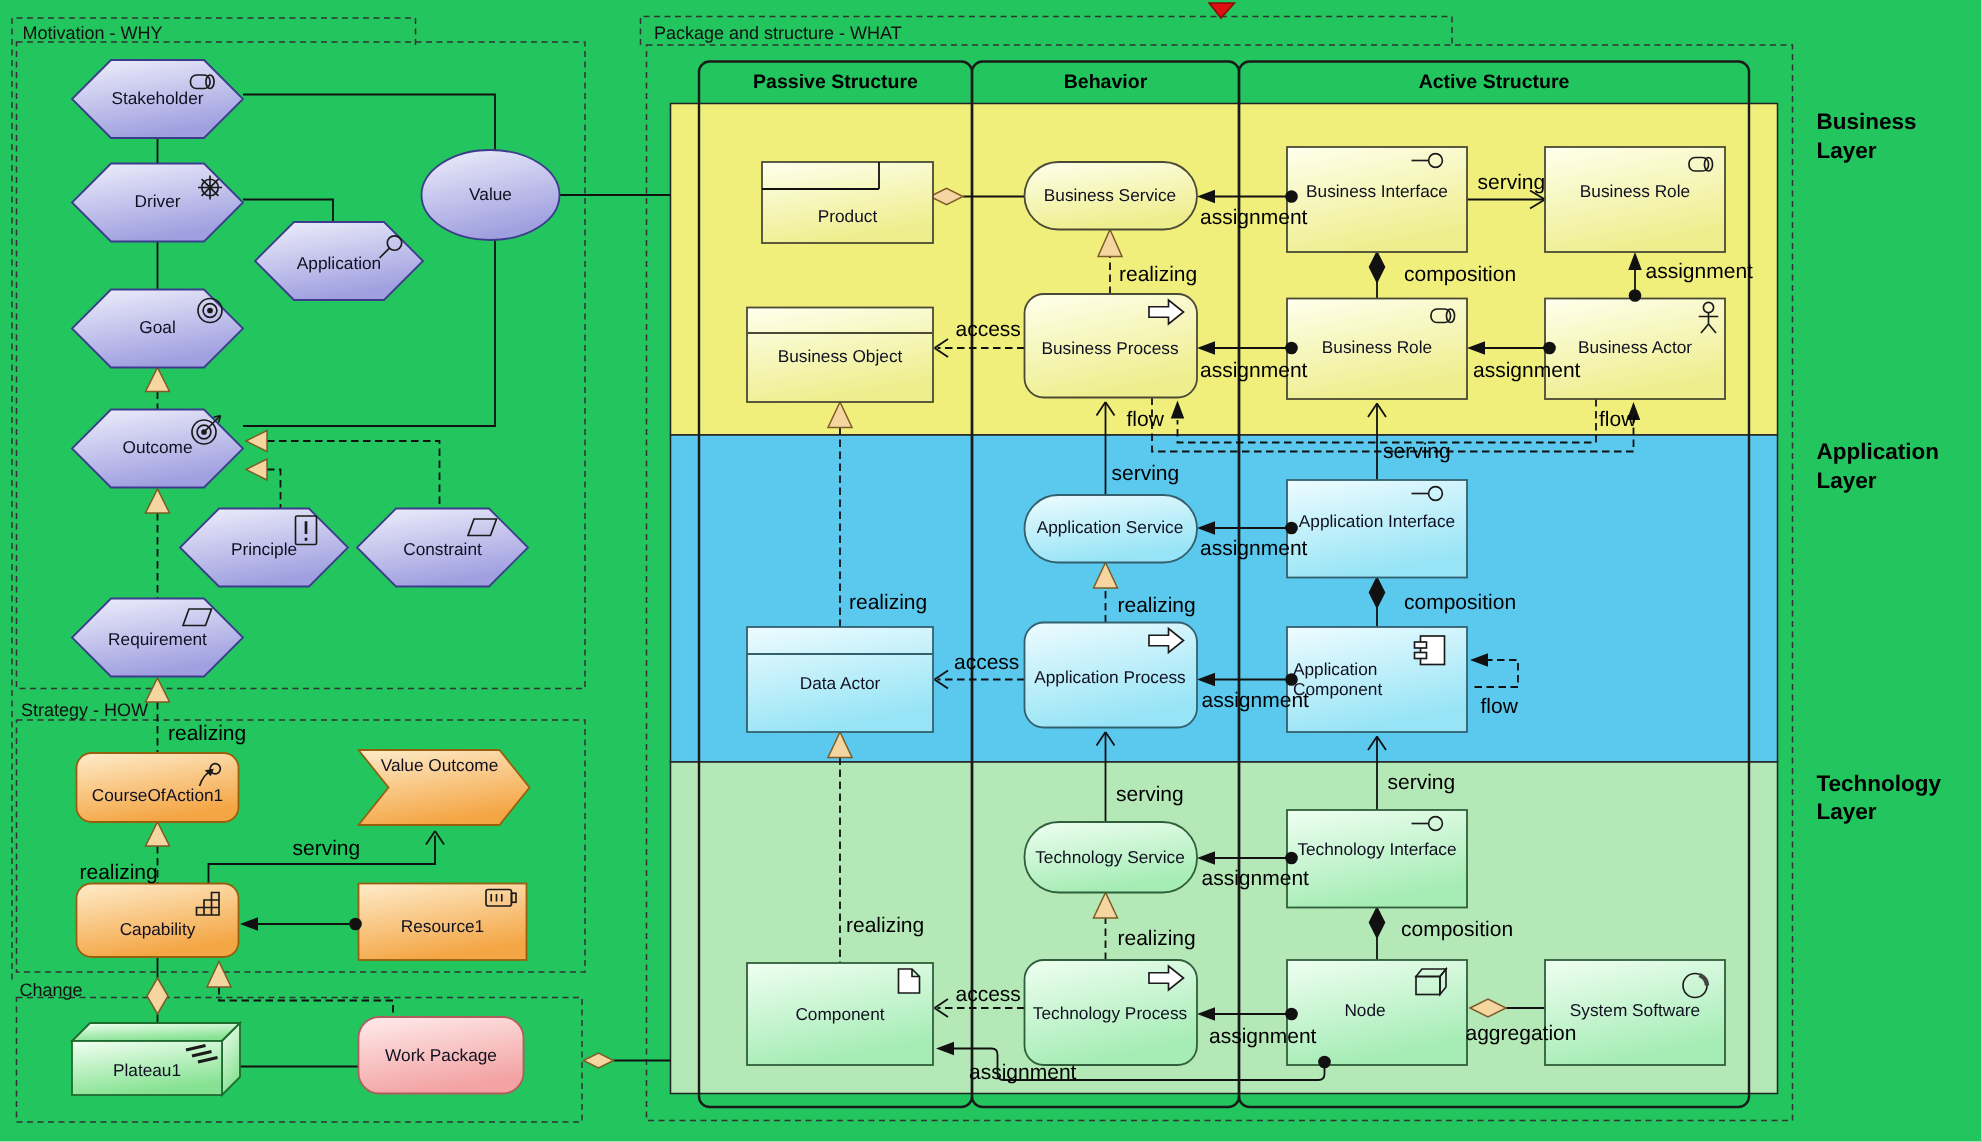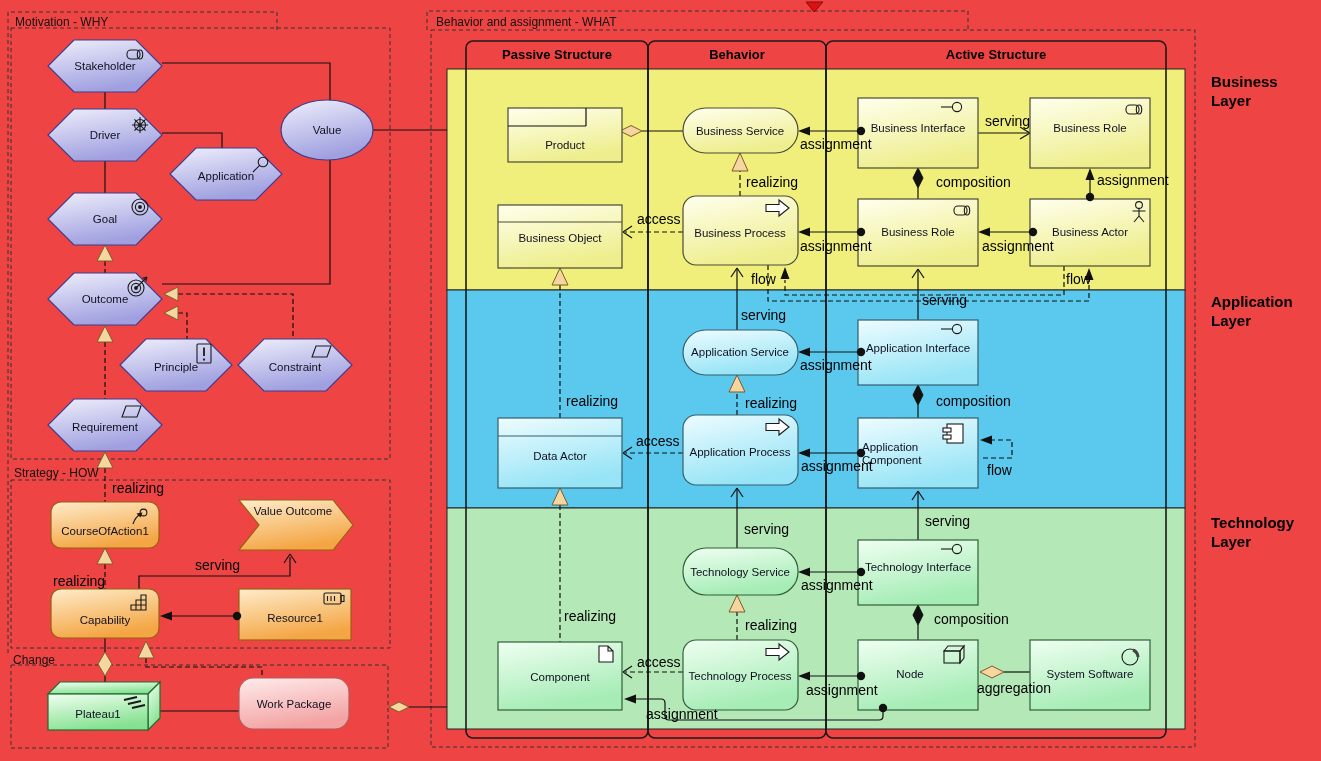--- a/index.html
+++ b/index.html
@@ -1,16 +1,16 @@
 <!DOCTYPE html>
 <html><head>
 <meta charset="utf-8">
 <style>
   html,body{margin:0;padding:0;background:#fff;}
-  #stage{position:relative;width:1321px;height:761px;background:#ef4444;overflow:hidden;
+  #stage{position:relative;width:1321px;height:761px;background:#22c55e;overflow:hidden;
          font-family:"Liberation Sans","DejaVu Sans",sans-serif;color:#111;}
   #stage svg{position:absolute;left:0;top:0;}
   .elbl{position:absolute;z-index:5;transform:translate(-50%,-50%);font-size:11.5px;
         white-space:nowrap;text-align:center;color:#101020;}
   .elbl-wrap{position:absolute;z-index:5;font-size:11.5px;text-align:left;color:#101020;line-height:13px;}
   .rlbl{position:absolute;z-index:5;font-size:14px;white-space:nowrap;color:#000;}
   .flabel{position:absolute;z-index:5;font-size:12px;white-space:nowrap;color:#111;}
   .hlbl{position:absolute;z-index:5;transform:translate(-50%,-50%);font-size:13px;font-weight:bold;
         white-space:nowrap;color:#000;}
   .llbl{position:absolute;z-index:5;font-size:15px;font-weight:bold;line-height:19px;width:100px;color:#000;}
@@ -339,21 +339,21 @@
     <circle class="ball" cx="861" cy="572" r="4.2"></circle>
     <circle class="ball" cx="861" cy="676" r="4.2"></circle>
     <circle class="ball" cx="883" cy="708" r="4.2"></circle>
     <circle class="ball" cx="237" cy="616" r="4.2"></circle>
   </g>
 </svg>
 
 <div class="flabel" style="left:15px;top:15px">Motivation - WHY</div>
 <div class="flabel" style="left:14px;top:466px">Strategy - HOW</div>
 <div class="flabel" style="left:13px;top:653px">Change</div>
-<div class="flabel" style="left:436px;top:15px">Behavior and assignment - WHAT</div>
+<div class="flabel" style="left:436px;top:15px">Package and structure - WHAT</div>
 
 <div class="hlbl" style="left:557px;top:54px">Passive Structure</div>
 <div class="hlbl" style="left:737px;top:54px">Behavior</div>
 <div class="hlbl" style="left:996px;top:54px">Active Structure</div>
 
 <div class="llbl" style="left:1211px;top:72px">Business Layer</div>
 <div class="llbl" style="left:1211px;top:292px">Application Layer</div>
 <div class="llbl" style="left:1211px;top:513px">Technology Layer</div>
 
 <div class="elbl" style="left:105px;top:66px">Stakeholder</div>

